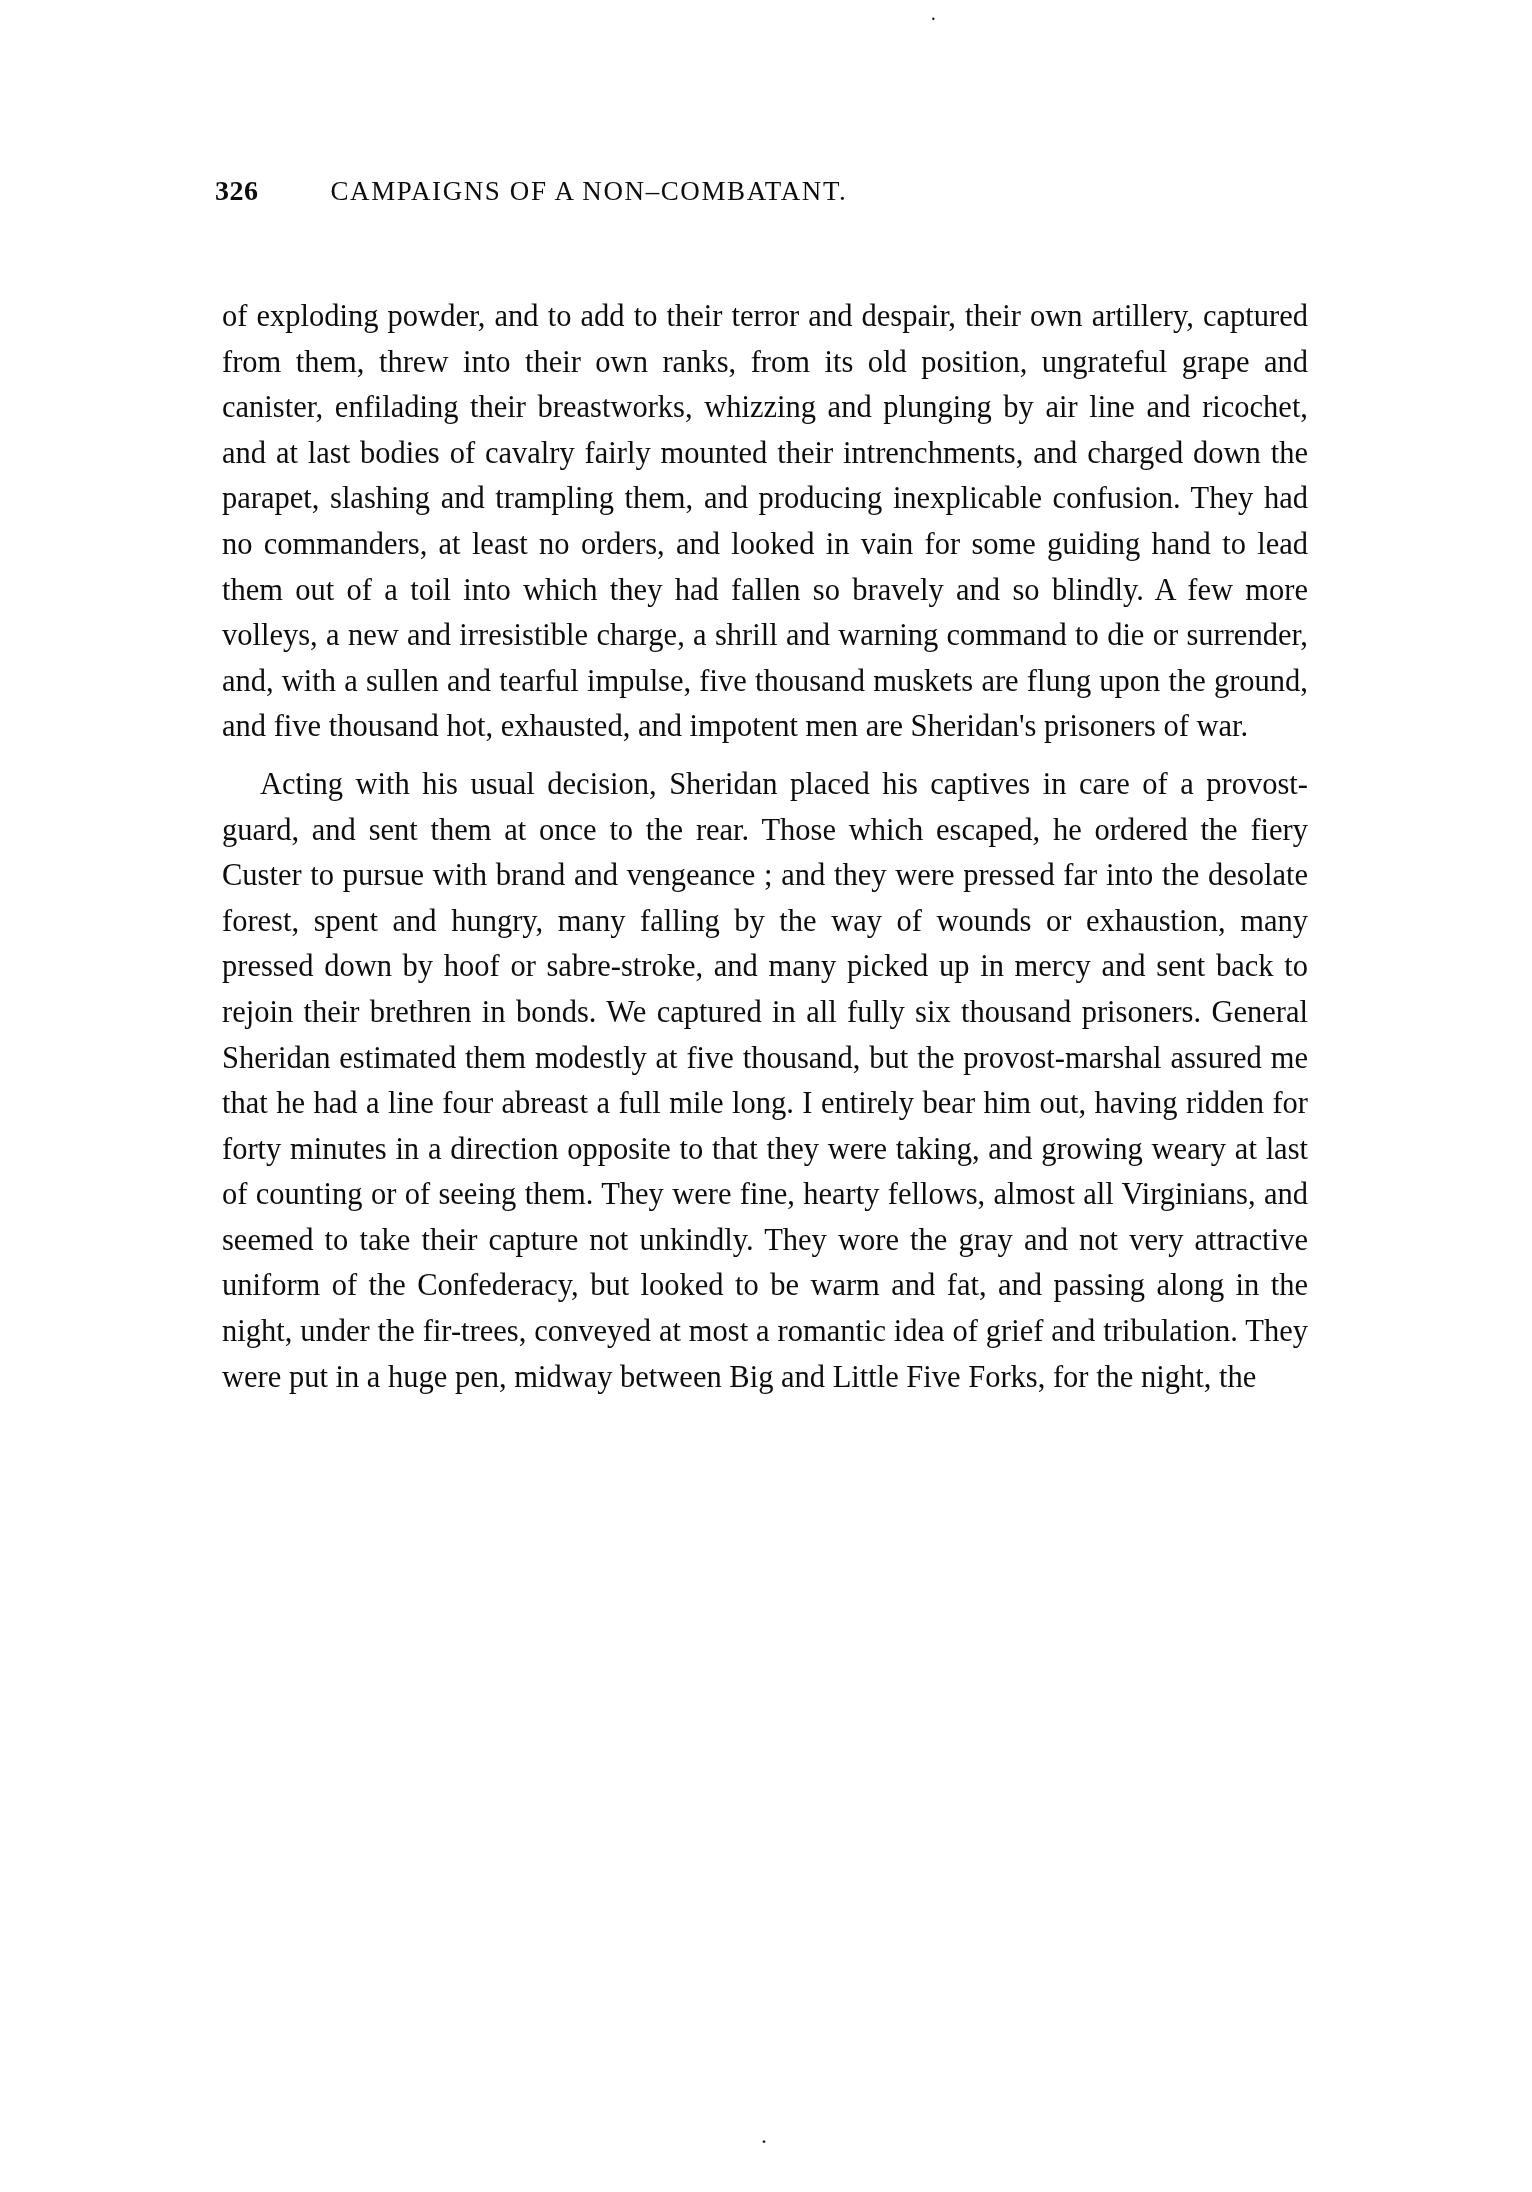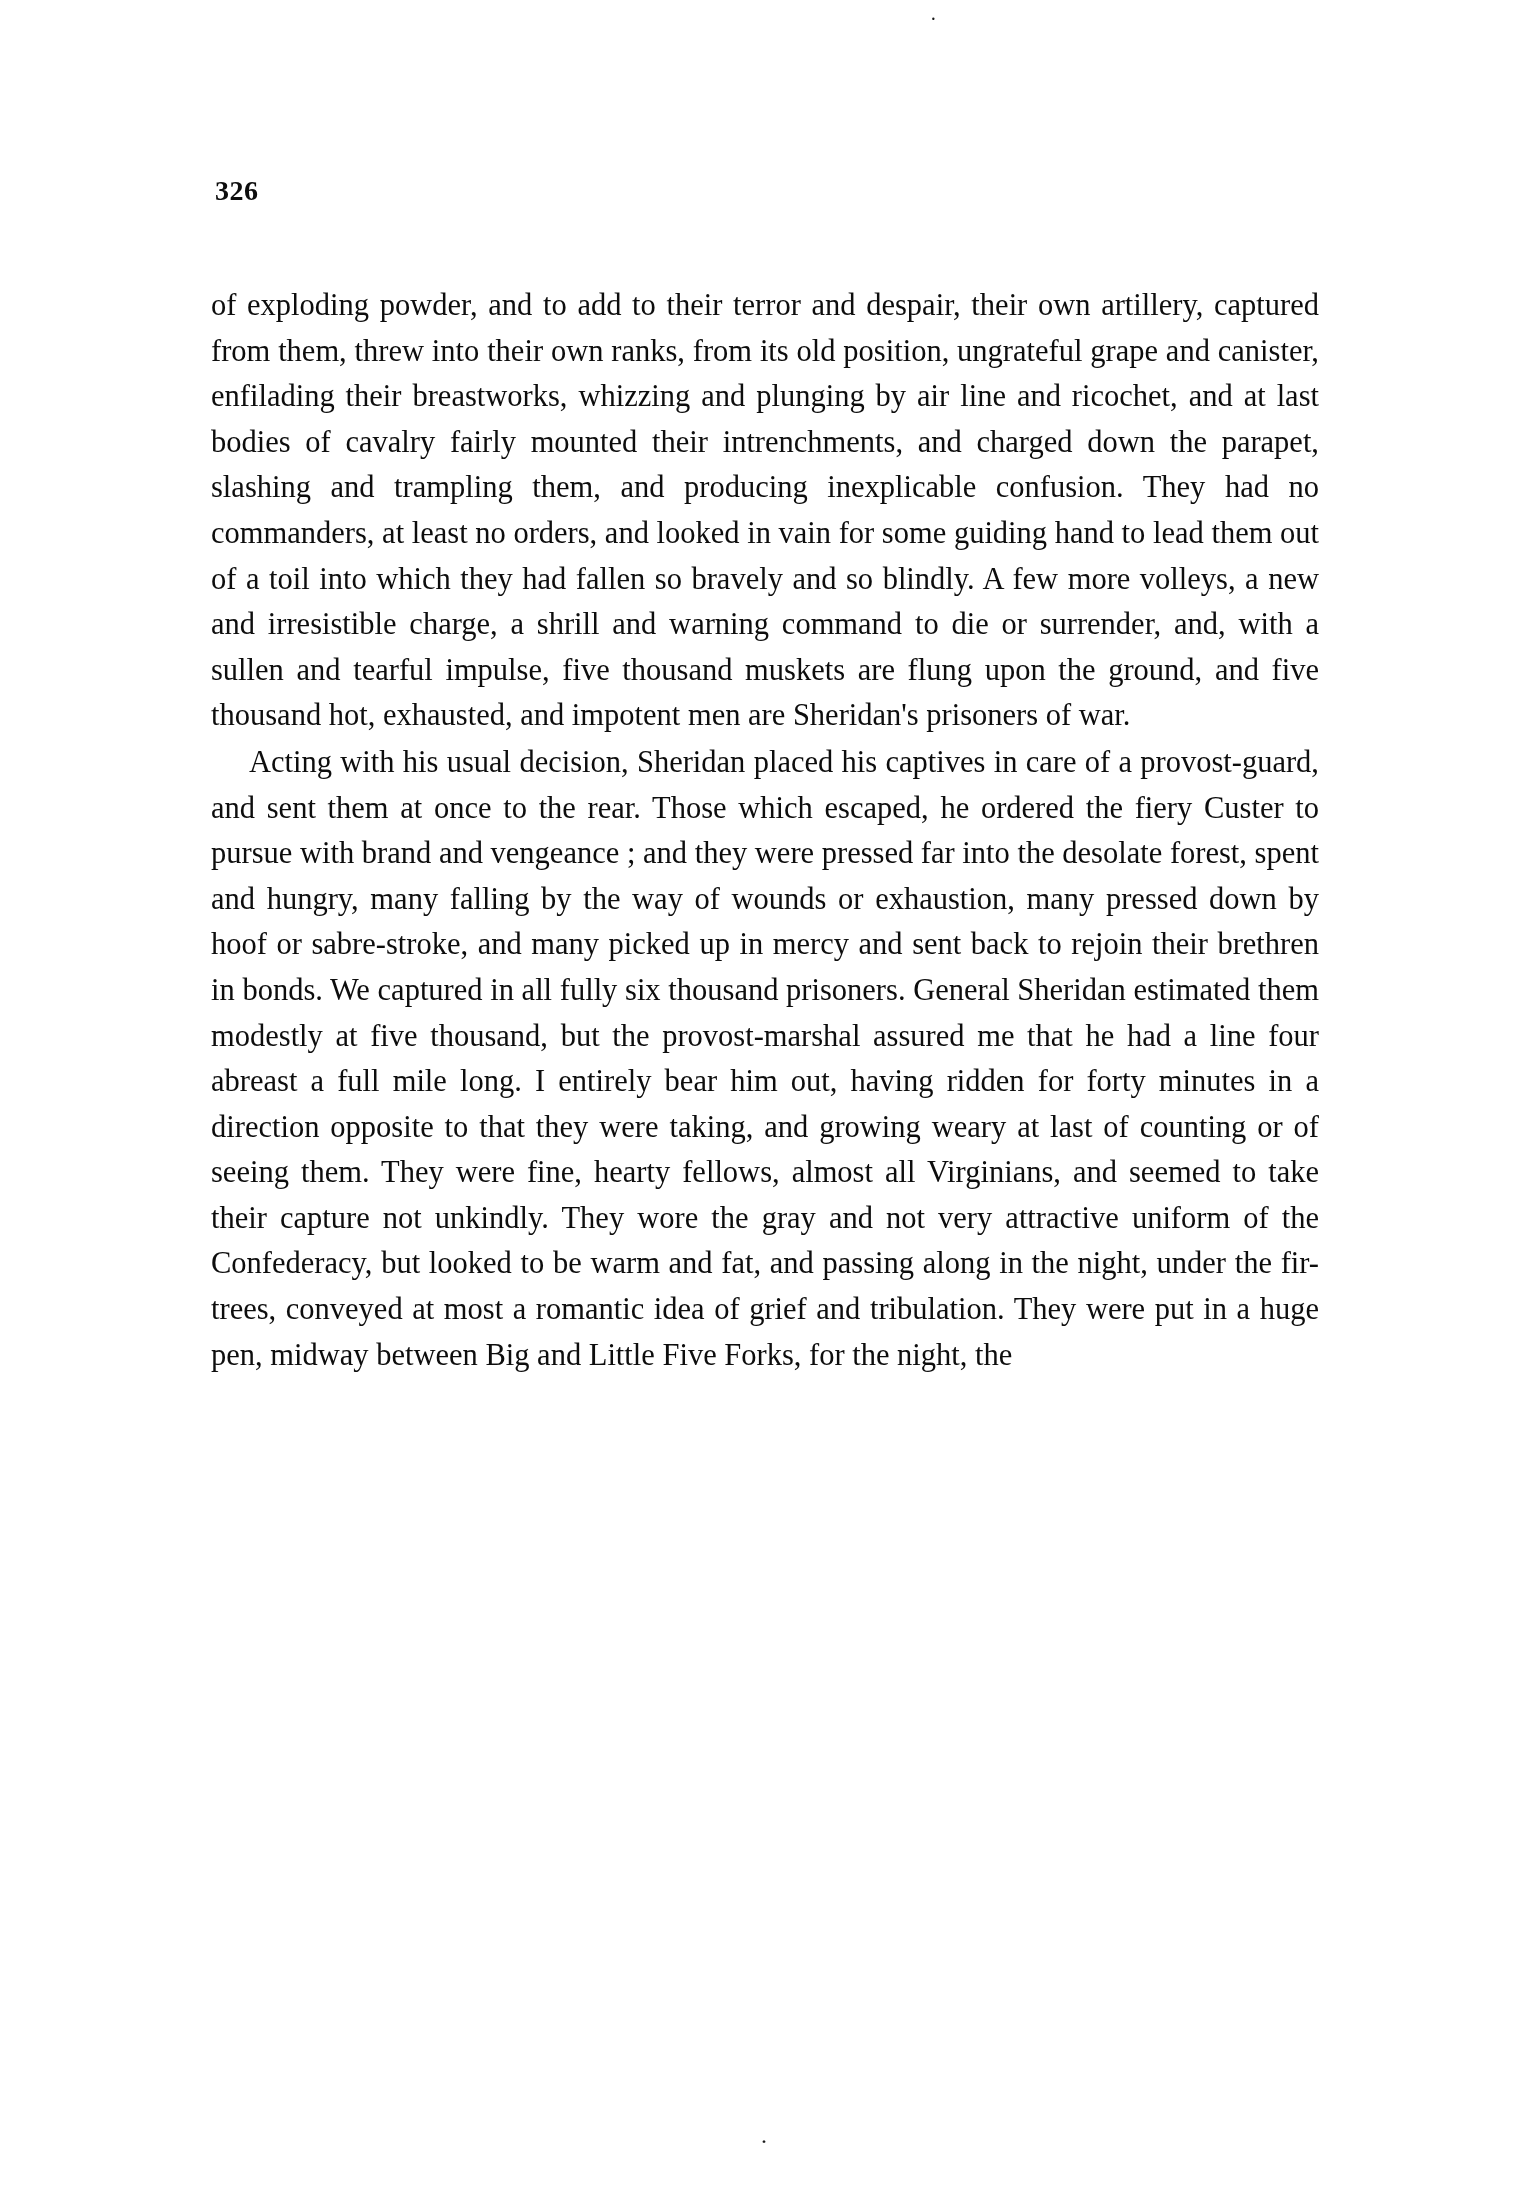--- a/index.html
+++ b/index.html
@@ -49,21 +49,21 @@
     left: 210px;
     top: 282px;
     width: 1110px;
     font-size: 30.5px;
     line-height: 45.6px;
     text-align: justify;
     text-justify: inter-word;
     font-family: "Liberation Serif", serif;
   }
   .body-text p {
-    margin: 1px;
+    margin: 12px;
   }
   .body-text p.indent {
     text-indent: 38px;
   }
   .footmark {
     position: absolute;
     left: 760px;
     top: 2128px;
     font-size: 24px;
     color: #1a1a1a;
@@ -78,20 +78,21 @@
 </style>
 </head>
 <body>
 
 <div class="page">
 
   <div class="topmark">·</div>
 
   <div class="header">
     <span class="folio">326</span>
+    <span class="running-head">CAMPAIGNS OF A NON–COMBATANT.</span>
   </div>
 
   <div class="body-text">
     <p>of exploding powder, and to add to their terror and despair, their own artillery, captured from them, threw into their own ranks, from its old position, ungrateful grape and canister, enfilading their breastworks, whizzing and plunging by air line and ricochet, and at last bodies of cavalry fairly mounted their intrenchments, and charged down the parapet, slashing and trampling them, and producing inexplicable confusion.  They had no commanders, at least no orders, and looked in vain for some guiding hand to lead them out of a toil into which they had fallen so bravely and so blindly.  A few more volleys, a new and irresistible charge, a shrill and warning command to die or surrender, and, with a sullen and tearful impulse, five thousand muskets are flung upon the ground, and five thousand hot, exhausted, and impotent men are Sheridan's prisoners of war.</p>
     <p class="indent">Acting with his usual decision, Sheridan placed his captives in care of a provost-guard, and sent them at once to the rear.  Those which escaped, he ordered the fiery Custer to pursue with brand and vengeance ; and they were pressed far into the desolate forest, spent and hungry, many falling by the way of wounds or exhaustion, many pressed down by hoof or sabre-stroke, and many picked up in mercy and sent back to rejoin their brethren in bonds.  We captured in all fully six thousand prisoners.  General Sheridan estimated them modestly at five thousand, but the provost-marshal assured me that he had a line four abreast a full mile long.  I entirely bear him out, having ridden for forty minutes in a direction opposite to that they were taking, and growing weary at last of counting or of seeing them.  They were fine, hearty fellows, almost all Virginians, and seemed to take their capture not unkindly.  They wore the gray and not very attractive uniform of the Confederacy, but looked to be warm and fat, and passing along in the night, under the fir-trees, conveyed at most a romantic idea of grief and tribulation.  They were put in a huge pen, midway between Big and Little Five Forks, for the night, the</p>
   </div>
 
   <div class="footmark">·</div>
 
 </div>

